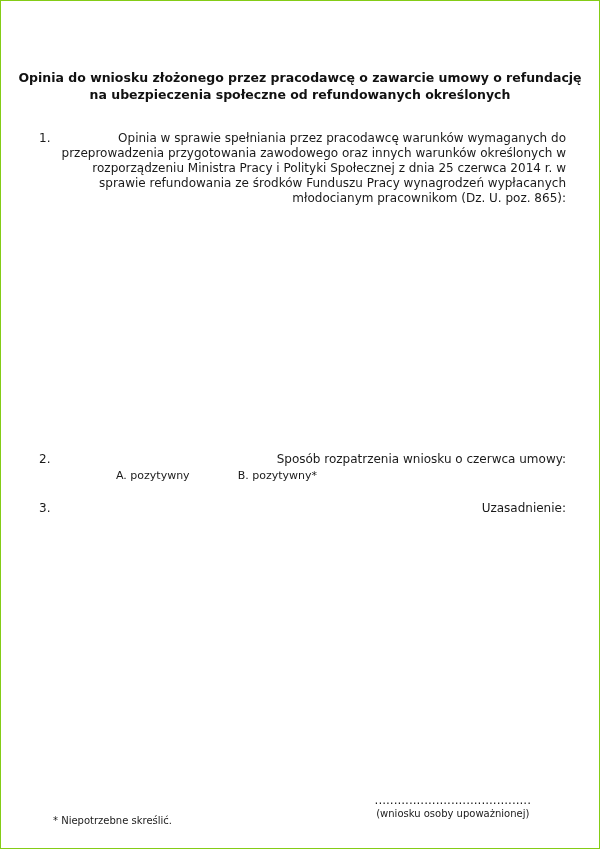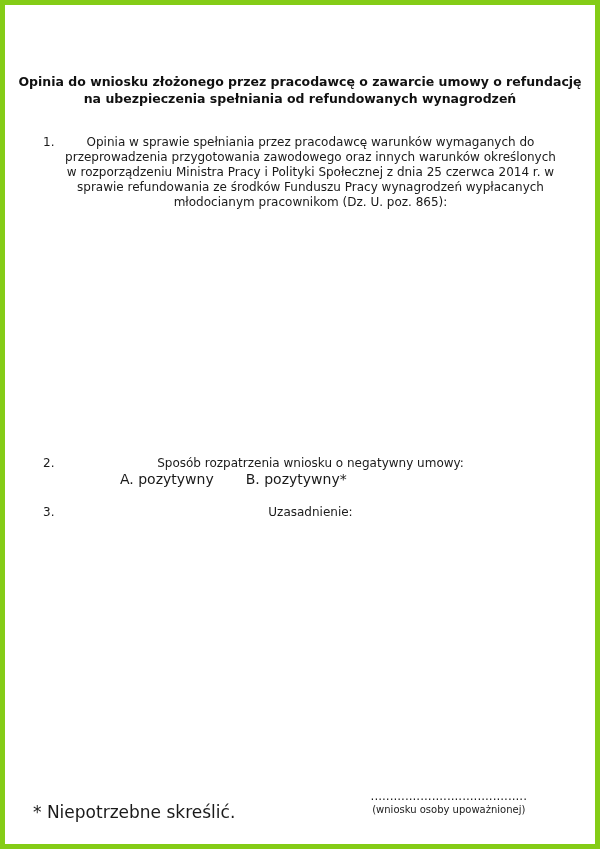--- a/index.html
+++ b/index.html
@@ -7,21 +7,21 @@
   body {
     font-family: "DejaVu Sans", "Liberation Sans", sans-serif;
     color: #1a1a1a;
   }
   .page {
     position: relative;
     width: 600px;
     height: 849px;
     margin: 0 auto;
     background: #ffffff;
-    border: 5px solid #84cc16;
+    border: 1px solid #84cc16;
     overflow: hidden;
   }
   .title {
     margin-top: 68px;
     text-align: center;
     font-weight: bold;
     font-size: 12.5px;
     line-height: 17px;
     color: #111111;
   }
@@ -31,38 +31,38 @@
     margin-right: 33px;
     font-size: 12px;
     line-height: 15px;
   }
   .item .num {
     flex: 0 0 14px;
     margin-right: 2px;
   }
   .item .itext {
     flex: 1 1 auto;
-    text-align: center;
+    text-align: right;
   }
   .item-1 { margin-top: 28px; }
   .item-2 { margin-top: 246px; }
   .item-3 { margin-top: 18px; }
   .options {
     margin-left: 115px;
     margin-top: 1px;
-    font-size: 14px;
+    font-size: 11px;
     line-height: 15px;
     display: flex;
-    gap: 32px;
+    gap: 48px;
   }
   .footnote {
     position: absolute;
-    left: 28px;
+    left: 52px;
     bottom: 22px;
-    font-size: 17px;
+    font-size: 10px;
   }
   .signature {
     position: absolute;
     right: 68px;
     bottom: 28px;
     text-align: center;
   }
   .signature .dots {
     font-size: 12px;
     line-height: 13px;
@@ -75,31 +75,31 @@
     margin-top: 1px;
   }
 </style>
 </head>
 <body>
 
 <div class="page">
 
   <div class="title">
     <div>Opinia do wniosku złożonego przez pracodawcę o zawarcie umowy o refundację</div>
-    <div>na ubezpieczenia spełniania od refundowanych wynagrodzeń</div>
+    <div>na ubezpieczenia społeczne od refundowanych określonych</div>
   </div>
 
   <div class="item item-1">
     <span class="num">1.</span>
     <div class="itext">Opinia w sprawie spełniania przez pracodawcę warunków wymaganych do przeprowadzenia przygotowania zawodowego oraz innych warunków określonych w rozporządzeniu Ministra Pracy i Polityki Społecznej z dnia 25 czerwca 2014 r. w sprawie refundowania ze środków Funduszu Pracy wynagrodzeń wypłacanych młodocianym pracownikom (Dz. U. poz. 865):</div>
   </div>
 
   <div class="item item-2">
     <span class="num">2.</span>
-    <div class="itext">Sposób rozpatrzenia wniosku o negatywny umowy:</div>
+    <div class="itext">Sposób rozpatrzenia wniosku o czerwca umowy:</div>
   </div>
 
   <div class="options">
     <span>A. pozytywny</span>
     <span>B. pozytywny*</span>
   </div>
 
   <div class="item item-3">
     <span class="num">3.</span>
     <div class="itext">Uzasadnienie:</div>

